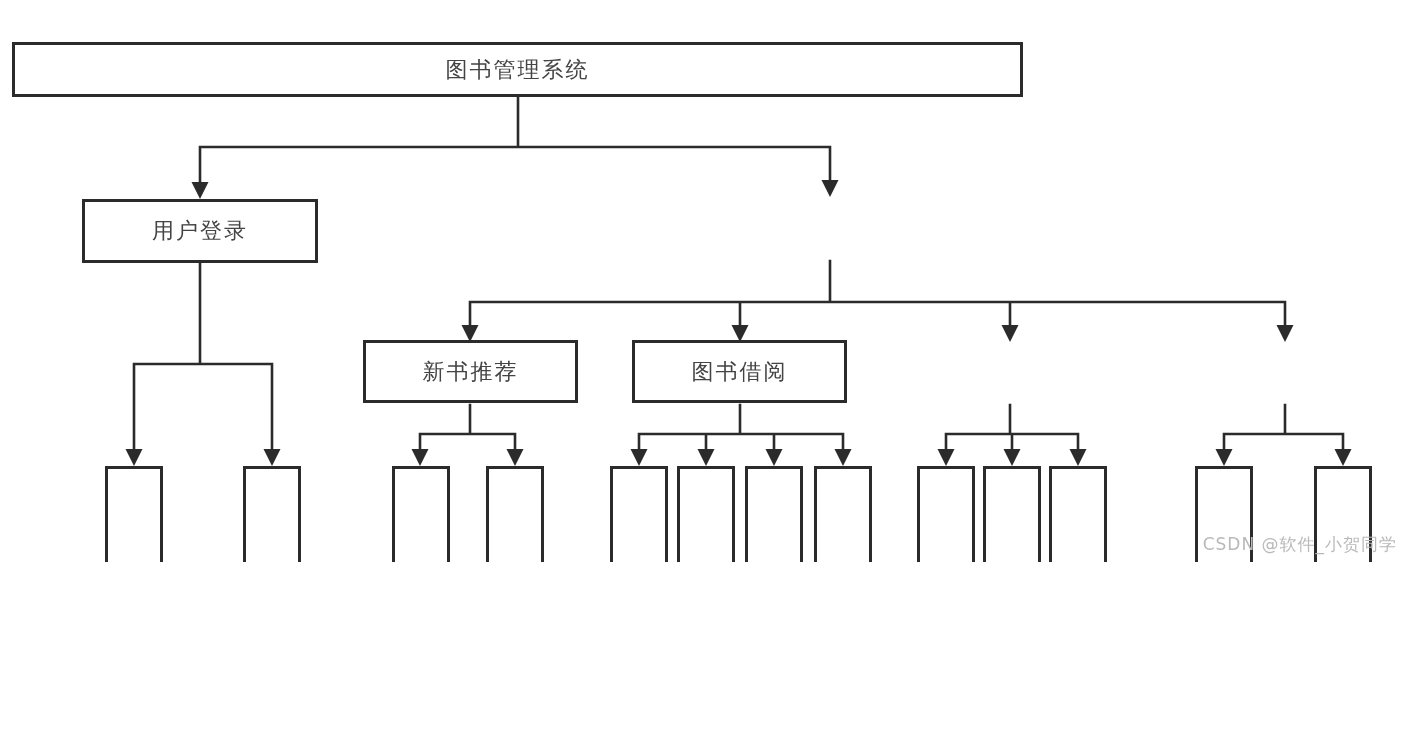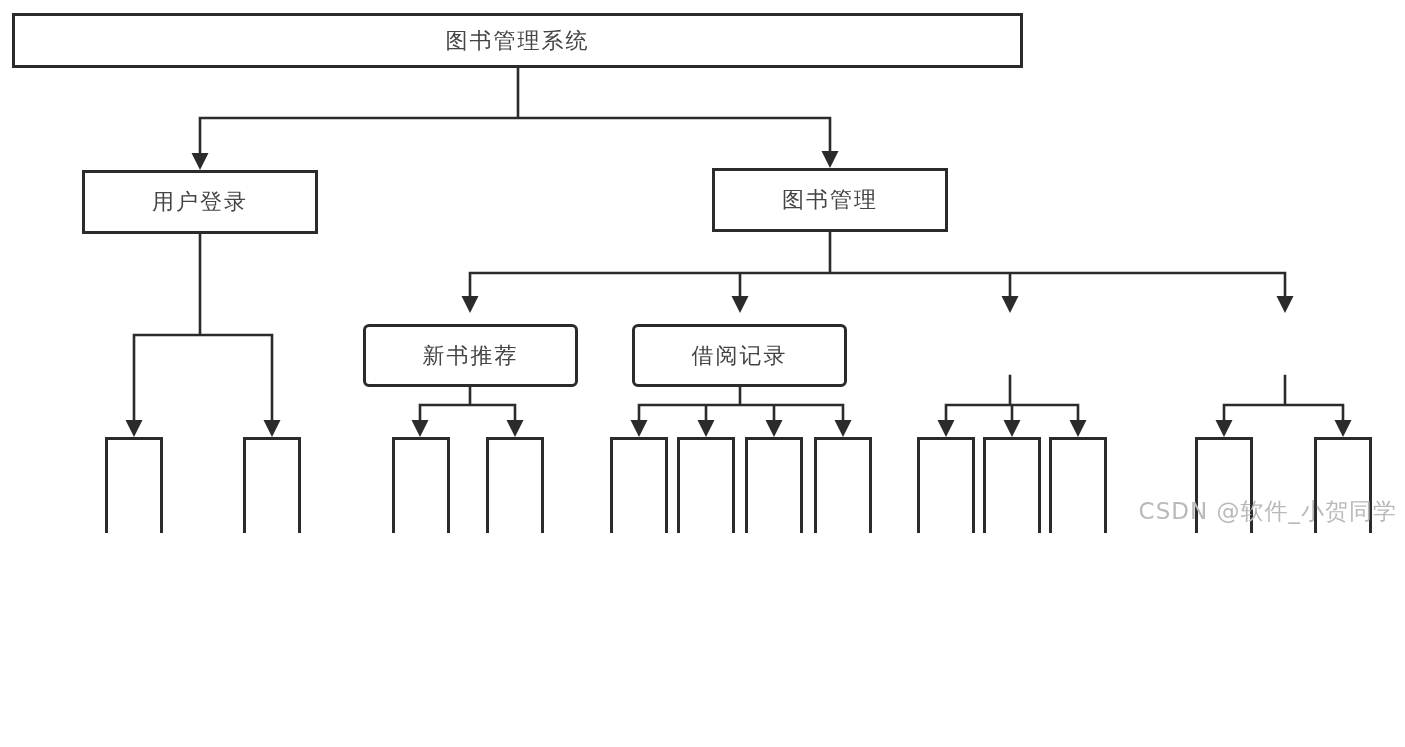--- a/index.html
+++ b/index.html
@@ -13,20 +13,21 @@
   body {
     background: var(--background, #fff);
     font-family: "DejaVu Sans", "Liberation Sans", sans-serif;
   }
   .canvas {
     position: relative;
     width: 1405px;
     height: 533px;
     background: var(--background, #fff);
     overflow: hidden;
+    margin-top: 29px;
   }
   svg.connectors {
     position: absolute;
     left: 0; top: 0;
     color: var(--line);
     pointer-events: none;
   }
   svg.connectors path {
     fill: none;
     stroke: currentColor;
@@ -43,34 +44,34 @@
     display: flex;
     align-items: center;
     justify-content: center;
   }
   .node.h span {
     font-size: 22px;
     letter-spacing: 2px;
     white-space: nowrap;
   }
   .node.root span { font-size: 22px; }
-  .node.l3 { top: 324px; width: 215px; height: 63px; border-radius: 6px; }
+  .node.l3 { top: 311px; width: 215px; height: 63px; }
   .node.leaf { top: 437px; width: 58px; height: 300px; }
   .node.leaf .vtext {
     writing-mode: vertical-rl;
     text-orientation: mixed;
     font-size: 25px;
     line-height: 1;
     letter-spacing: 7px;
   }
   .watermark {
     position: absolute;
     right: 8px;
     bottom: 6px;
-    font-size: 23px;
+    font-size: 17px;
     letter-spacing: 1px;
     color: var(--watermark, #b9b9b9);
     z-index: 10;
     white-space: nowrap;
   }
 </style>
 </head>
 <body>
 
 <div class="canvas">
@@ -125,29 +126,26 @@
     </g>
   </svg>
 
   <div class="node h root" style="left:12px;top:13px;width:1011px;height:55px">
     <span>图书管理系统</span>
   </div>
 
   <div class="node h" style="left:82px;top:170px;width:236px;height:64px">
     <span>用户登录</span>
   </div>
-  <div class="node h" style="left:712px;top:168px;width:236px;height:64px">
-    <span>图书管理</span>
-  </div>
 
   <div class="node h l3" style="left:363px">
     <span>新书推荐</span>
   </div>
   <div class="node h l3" style="left:632px">
-    <span>借阅记录</span>
+    <span>图书借阅</span>
   </div>
 
   <div class="node leaf" style="left:105px">
     <span class="vtext">用户登录</span>
   </div>
   <div class="node leaf" style="left:243px">
     <span class="vtext">注销登录</span>
   </div>
 
   <div class="node leaf" style="left:392px">

